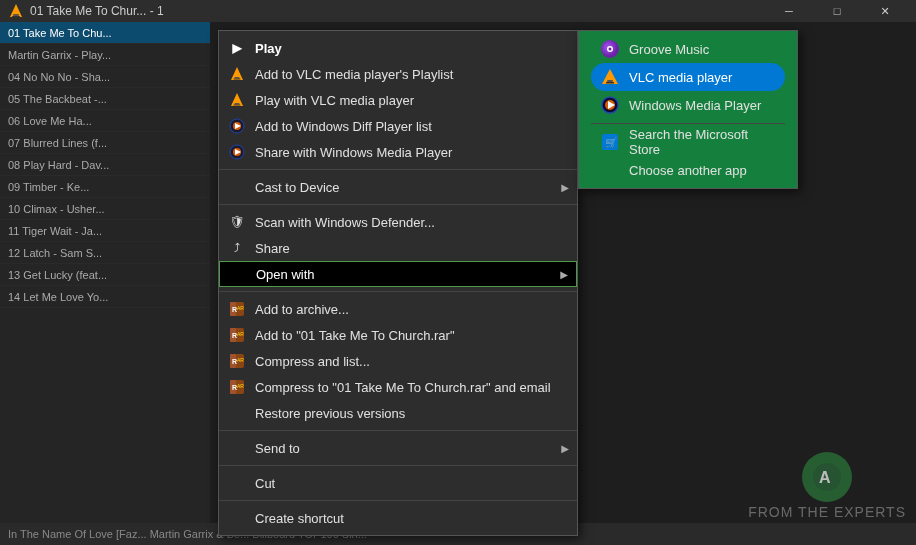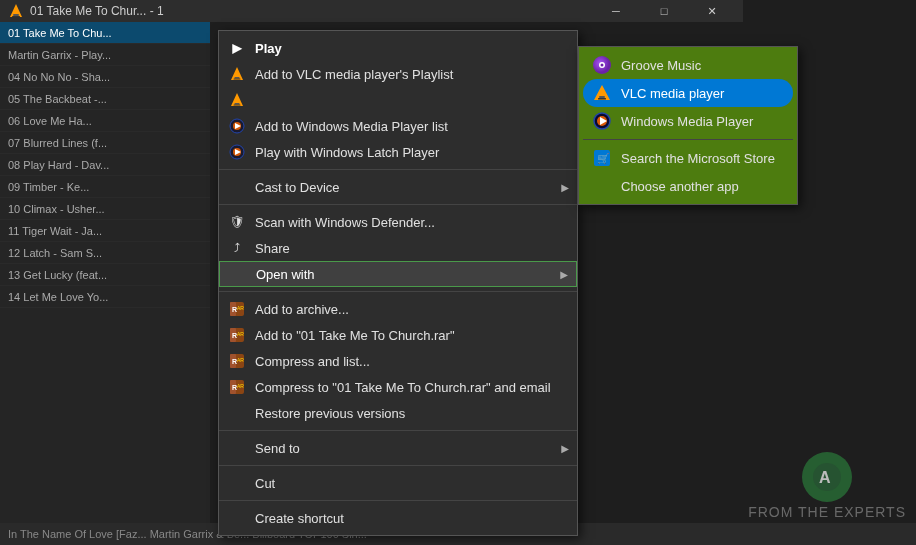--- a/index.html
+++ b/index.html
@@ -20,21 +20,21 @@
       top: 0; left: 0;
       width: 916px;
       height: 545px;
       background: #1e1e1e;
     }
 
     
     .title-bar {
       position: absolute;
       top: 0; left: 0;
-      width: 743px;
+      width: 916px;
       height: 22px;
       background: #2d2d2d;
       display: flex;
       align-items: center;
       padding: 0 8px;
     }
 
     .title-bar-icon {
       width: 16px; height: 16px;
       margin-right: 6px;
@@ -132,21 +132,21 @@
       display: flex;
       align-items: center;
       cursor: pointer;
       position: relative;
       white-space: nowrap;
       font-size: 13px;
       color: #e0e0e0;
     }
 
     .menu-item.highlighted {
-      background: #404040;
+      background: #000000;
       border: 1px solid #4a9a4a;
       color: #fff;
     }
 
     .menu-item .menu-icon {
       position: absolute;
       left: 8px;
       width: 20px;
       height: 20px;
       display: flex;
@@ -169,28 +169,28 @@
     }
 
     .menu-item.bold {
       font-weight: bold;
       color: #fff;
     }
 
     
     .submenu {
       position: absolute;
-      top: 46px;
+      top: 30px;
       left: 578px;
       width: 220px;
-      background: #4d7c0f;
+      background: #15803d;
       border: 1px solid #555;
       box-shadow: 3px 3px 10px rgba(0,0,0,0.6);
       z-index: 101;
-      padding: 4px 4px;
+      padding: 4px 12px;
     }
 
     .submenu-item {
       height: 28px;
       padding: 0 12px 0 38px;
       display: flex;
       align-items: center;
       cursor: pointer;
       position: relative;
       font-size: 13px;
@@ -314,42 +314,43 @@
   </div>
 
   <div class="menu-item">
     <span class="menu-icon">
       <svg class="vlc-icon-svg" viewBox="0 0 16 16">
         <polygon points="8,1 14,14 2,14" fill="#f90"></polygon>
         <rect x="5.5" y="11" width="5" height="1.5" fill="#555" rx="0.5"></rect>
         <rect x="4.5" y="12.5" width="7" height="1" fill="#333" rx="0.5"></rect>
       </svg>
     </span>
+    <span>Play with VLC media player</span>
   </div>
 
   <div class="menu-item">
     <span class="menu-icon">
       <svg width="16" height="16" viewBox="0 0 16 16">
         <circle cx="8" cy="8" r="7" fill="#1a1a2e" stroke="#2244aa" stroke-width="1"></circle>
         <circle cx="8" cy="8" r="4" fill="#ff6600" opacity="0.8"></circle>
         <polygon points="6,5 12,8 6,11" fill="white"></polygon>
       </svg>
     </span>
-    <span>Add to Windows Media Player list</span>
+    <span>Add to Windows Diff Player list</span>
   </div>
 
   <div class="menu-item">
     <span class="menu-icon">
       <svg width="16" height="16" viewBox="0 0 16 16">
         <circle cx="8" cy="8" r="7" fill="#1a1a2e" stroke="#2244aa" stroke-width="1"></circle>
         <circle cx="8" cy="8" r="4" fill="#ff6600" opacity="0.8"></circle>
         <polygon points="6,5 12,8 6,11" fill="white"></polygon>
       </svg>
     </span>
-    <span>Play with Windows Latch Player</span>
+    <span>Share with Windows Media Player</span>
   </div>
 
   <div class="menu-separator"></div>
 
   <div class="menu-item">
     <span>Cast to Device</span>
     <span class="submenu-arrow">▶</span>
   </div>
 
   <div class="menu-separator"></div>

